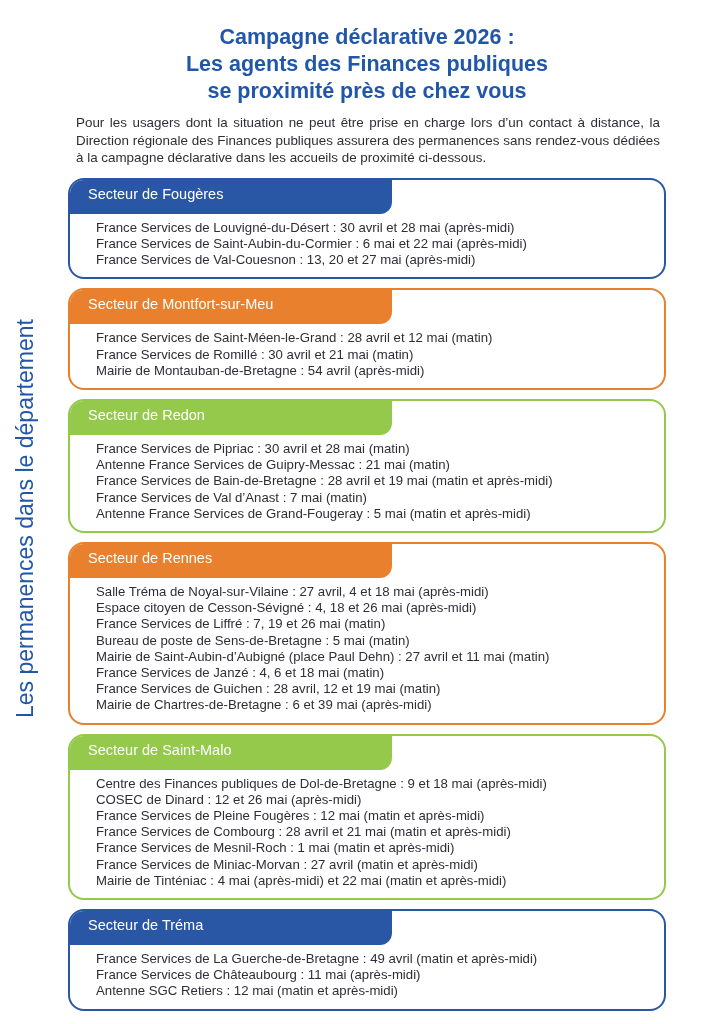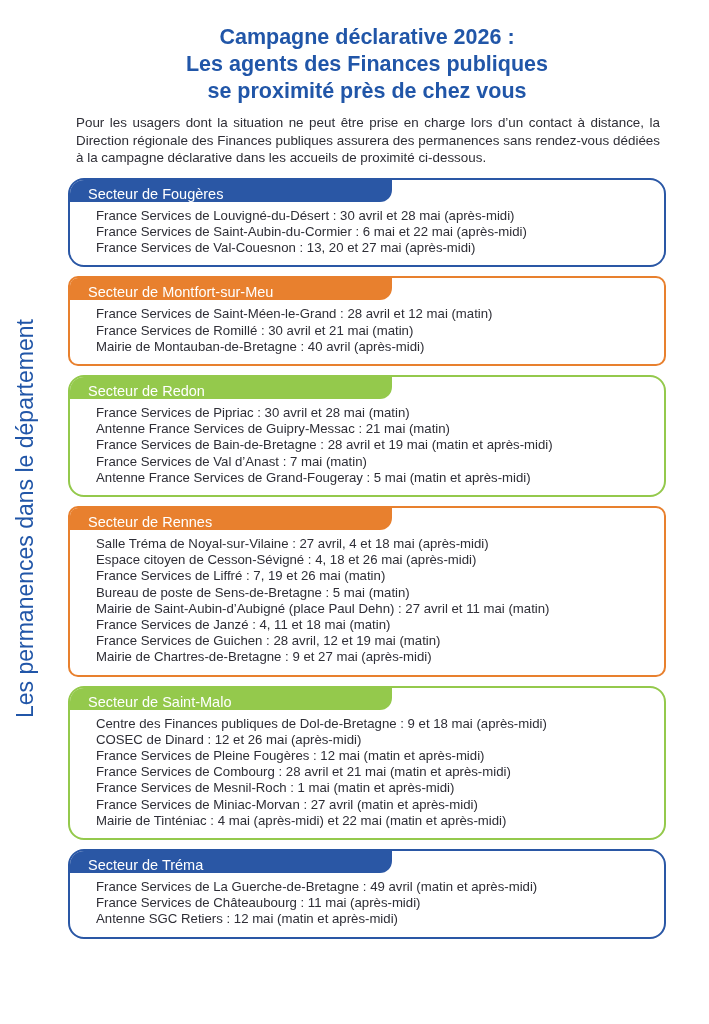--- a/index.html
+++ b/index.html
@@ -61,27 +61,27 @@
     border:2px solid var(--blue);
     border-radius:16px;
     margin-bottom:9px;
     overflow:hidden;
     background:#fff;
   }
   .sector-header{
     width:322px;
     color:#ffffff;
     font-size:14.5px;
-    padding:6px 18px 0;
+    padding:6px 18px 12px;
     border-radius:0 0 12px 0;
     background:var(--blue);
   }
   .sector.blue{border-color:var(--blue);}
   .sector.blue .sector-header{background:var(--blue);}
-  .sector.orange{border-color:var(--orange);border-radius:10px;}
+  .sector.orange{border-color:var(--orange);}
   .sector.orange .sector-header{background:var(--orange);}
   .sector.green{border-color:var(--green);}
   .sector.green .sector-header{background:var(--green);}
   .entries{
     padding:6px 12px 9px 26px;
   }
   .entry{
     font-size:13.2px;
     line-height:16.2px;
     color:var(--text);
@@ -117,21 +117,21 @@
           </div>
   </section>
 
   <section class="sector orange">
     <div class="sector-header">
       <span class="sector-title">Secteur de Montfort-sur-Meu</span>
     </div>
     <div class="entries">
             <div class="entry">France Services de Saint-Méen-le-Grand : 28 avril et 12 mai (matin)</div>
             <div class="entry">France Services de Romillé : 30 avril et 21 mai (matin)</div>
-            <div class="entry">Mairie de Montauban-de-Bretagne : 40 avril (après-midi)</div>
+            <div class="entry">Mairie de Montauban-de-Bretagne : 54 avril (après-midi)</div>
           </div>
   </section>
 
   <section class="sector green">
     <div class="sector-header">
       <span class="sector-title">Secteur de Redon</span>
     </div>
     <div class="entries">
             <div class="entry">France Services de Pipriac : 30 avril et 28 mai (matin)</div>
             <div class="entry">Antenne France Services de Guipry-Messac : 21 mai (matin)</div>
@@ -144,23 +144,23 @@
   <section class="sector orange">
     <div class="sector-header">
       <span class="sector-title">Secteur de Rennes</span>
     </div>
     <div class="entries">
             <div class="entry">Salle Tréma de Noyal-sur-Vilaine : 27 avril, 4 et 18 mai (après-midi)</div>
             <div class="entry">Espace citoyen de Cesson-Sévigné : 4, 18 et 26 mai (après-midi)</div>
             <div class="entry">France Services de Liffré : 7, 19 et 26 mai (matin)</div>
             <div class="entry">Bureau de poste de Sens-de-Bretagne : 5 mai (matin)</div>
             <div class="entry">Mairie de Saint-Aubin-d’Aubigné (place Paul Dehn) : 27 avril et 11 mai (matin)</div>
-            <div class="entry">France Services de Janzé : 4, 11 et 18 mai (matin)</div>
+            <div class="entry">France Services de Janzé : 4, 6 et 18 mai (matin)</div>
             <div class="entry">France Services de Guichen : 28 avril, 12 et 19 mai (matin)</div>
-            <div class="entry">Mairie de Chartres-de-Bretagne : 9 et 27 mai (après-midi)</div>
+            <div class="entry">Mairie de Chartres-de-Bretagne : 6 et 39 mai (après-midi)</div>
           </div>
   </section>
 
   <section class="sector green">
     <div class="sector-header">
       <span class="sector-title">Secteur de Saint-Malo</span>
     </div>
     <div class="entries">
             <div class="entry">Centre des Finances publiques de Dol-de-Bretagne : 9 et 18 mai (après-midi)</div>
             <div class="entry">COSEC de Dinard : 12 et 26 mai (après-midi)</div>

